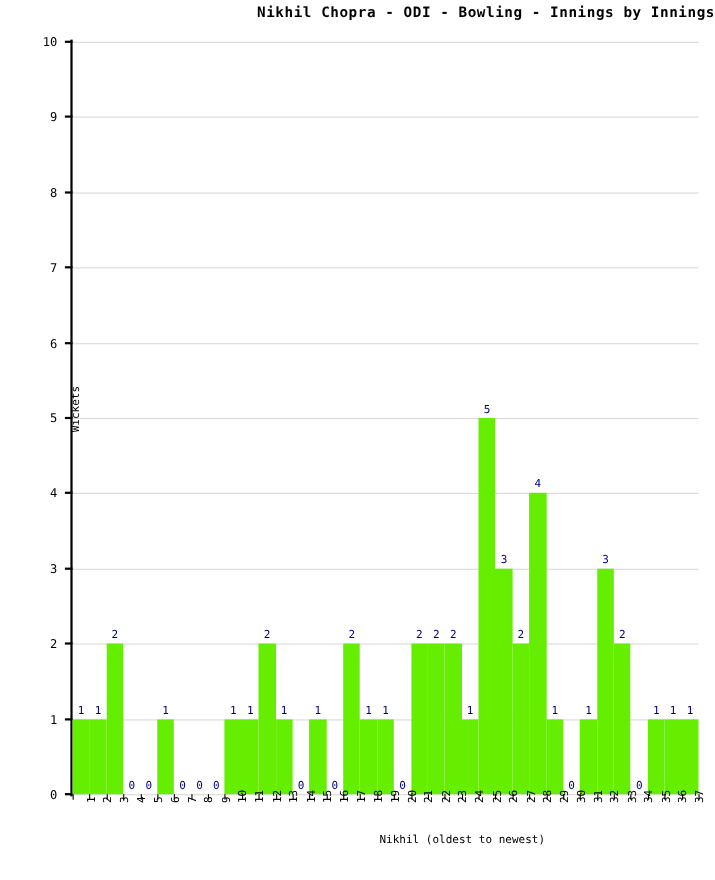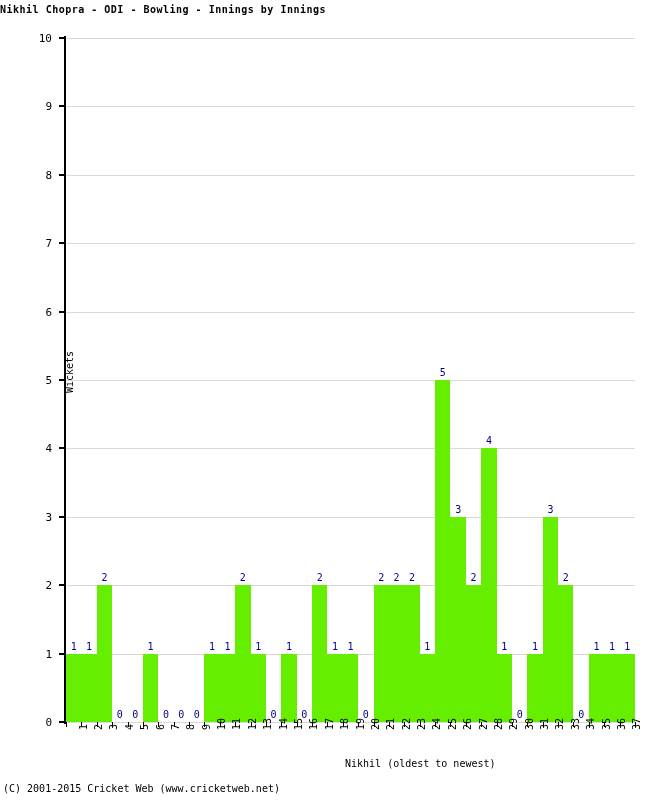--- a/index.html
+++ b/index.html
@@ -4,22 +4,22 @@
 <style>
   html,body{margin:0;padding:0;}
   body{
     width:650px;height:800px;background:#ffffff;
     font-family:"DejaVu Sans Mono","Liberation Mono",monospace;
     color:#000;overflow:hidden;position:relative;
   }
   #chart-root{position:absolute;left:0;top:0;width:650px;height:800px;}
 
   .chart-title{
-    position:absolute;left:0;top:4px;width:650px;text-align:left;
-    font-size:10px;font-weight:bold;letter-spacing:0.5px;color:#000;
+    position:absolute;left:0;top:4px;width:650px;text-align:right;
+    font-size:13px;font-weight:bold;letter-spacing:0.5px;color:#000;
   }
 
   .plot{
     position:absolute;left:66px;top:38px;width:569px;height:684px;
   }
   .axis-left{
     position:absolute;left:64px;top:36px;width:2px;height:688px;background:#000;
   }
   .gridline{
     position:absolute;left:0;width:569px;height:1px;background:#d9d9d9;
@@ -246,14 +246,13 @@
         <div class="xtick-label" style="left: 534.554px;">35</div>
         <div class="xtick" style="left: 553.622px;"></div>
         <div class="xtick-label" style="left: 549.932px;">36</div>
         <div class="xtick" style="left: 569px;"></div>
         <div class="xtick-label" style="left: 565.311px;">37</div>
         <div class="xtick" style="left: 0px;"></div>
       </div>
   </div>
 
   <div class="x-axis-title">Nikhil (oldest to newest)</div>
-  <div class="footer">(C) 2001-2015 Cricket Web (www.cricketweb.net)</div>
 </div>
 
 </body></html>

